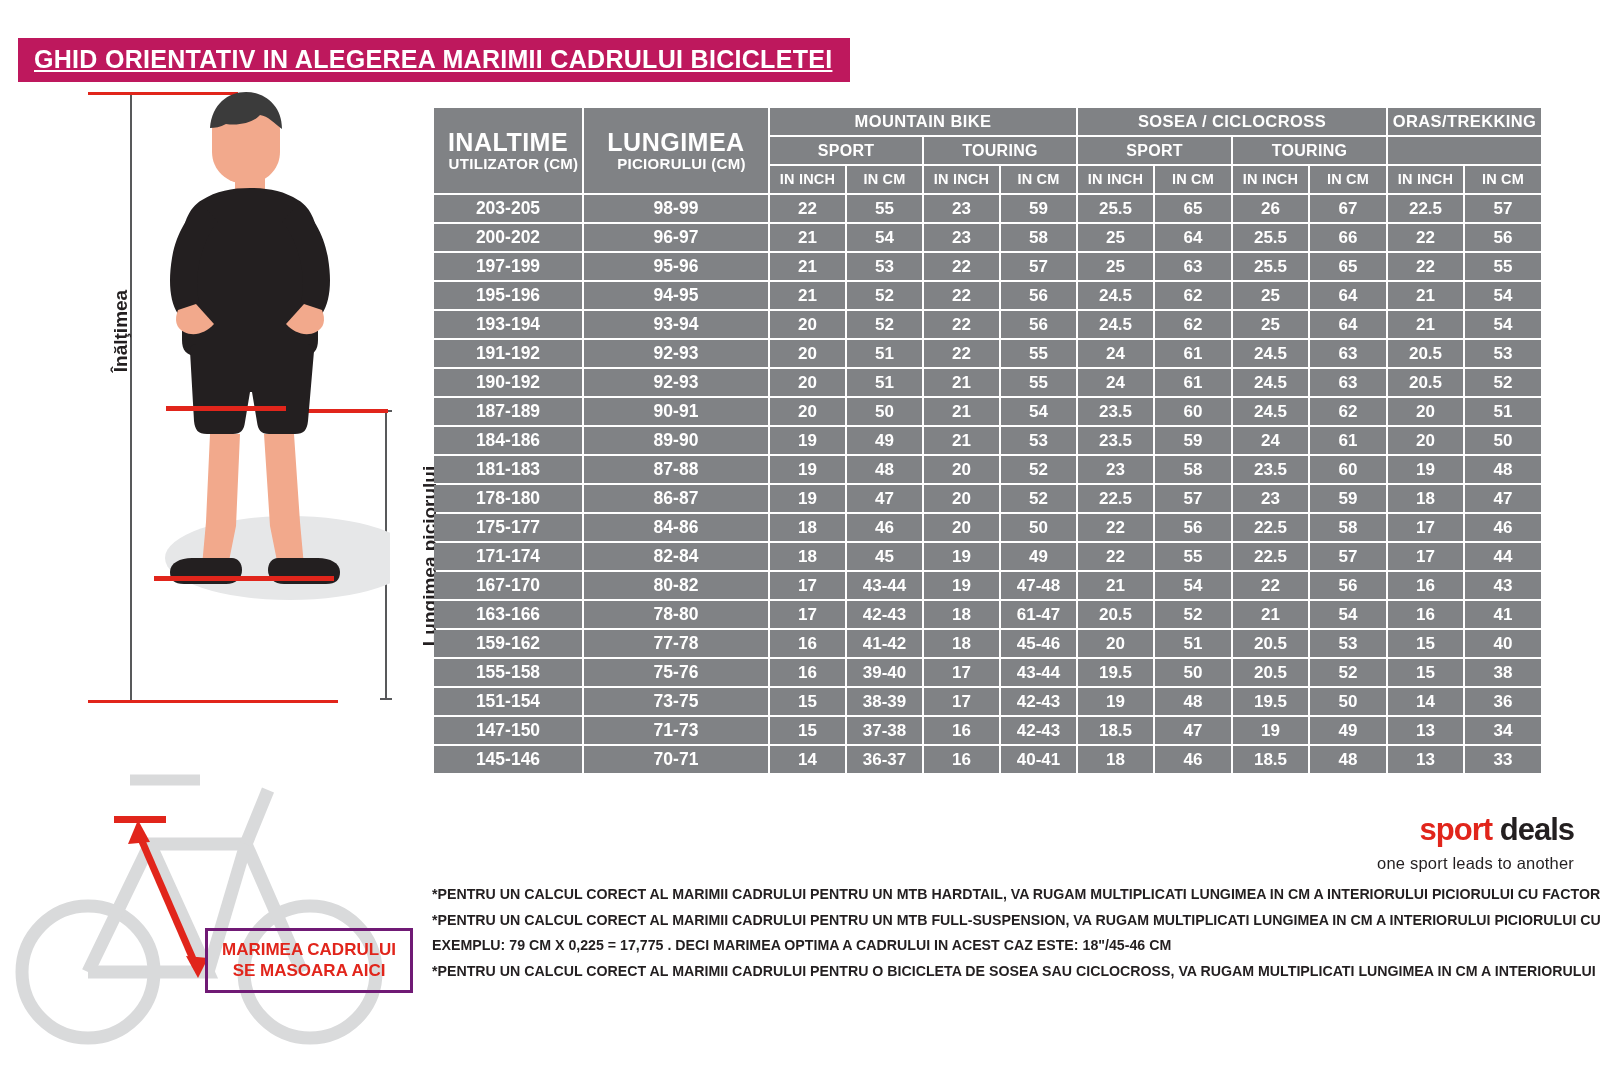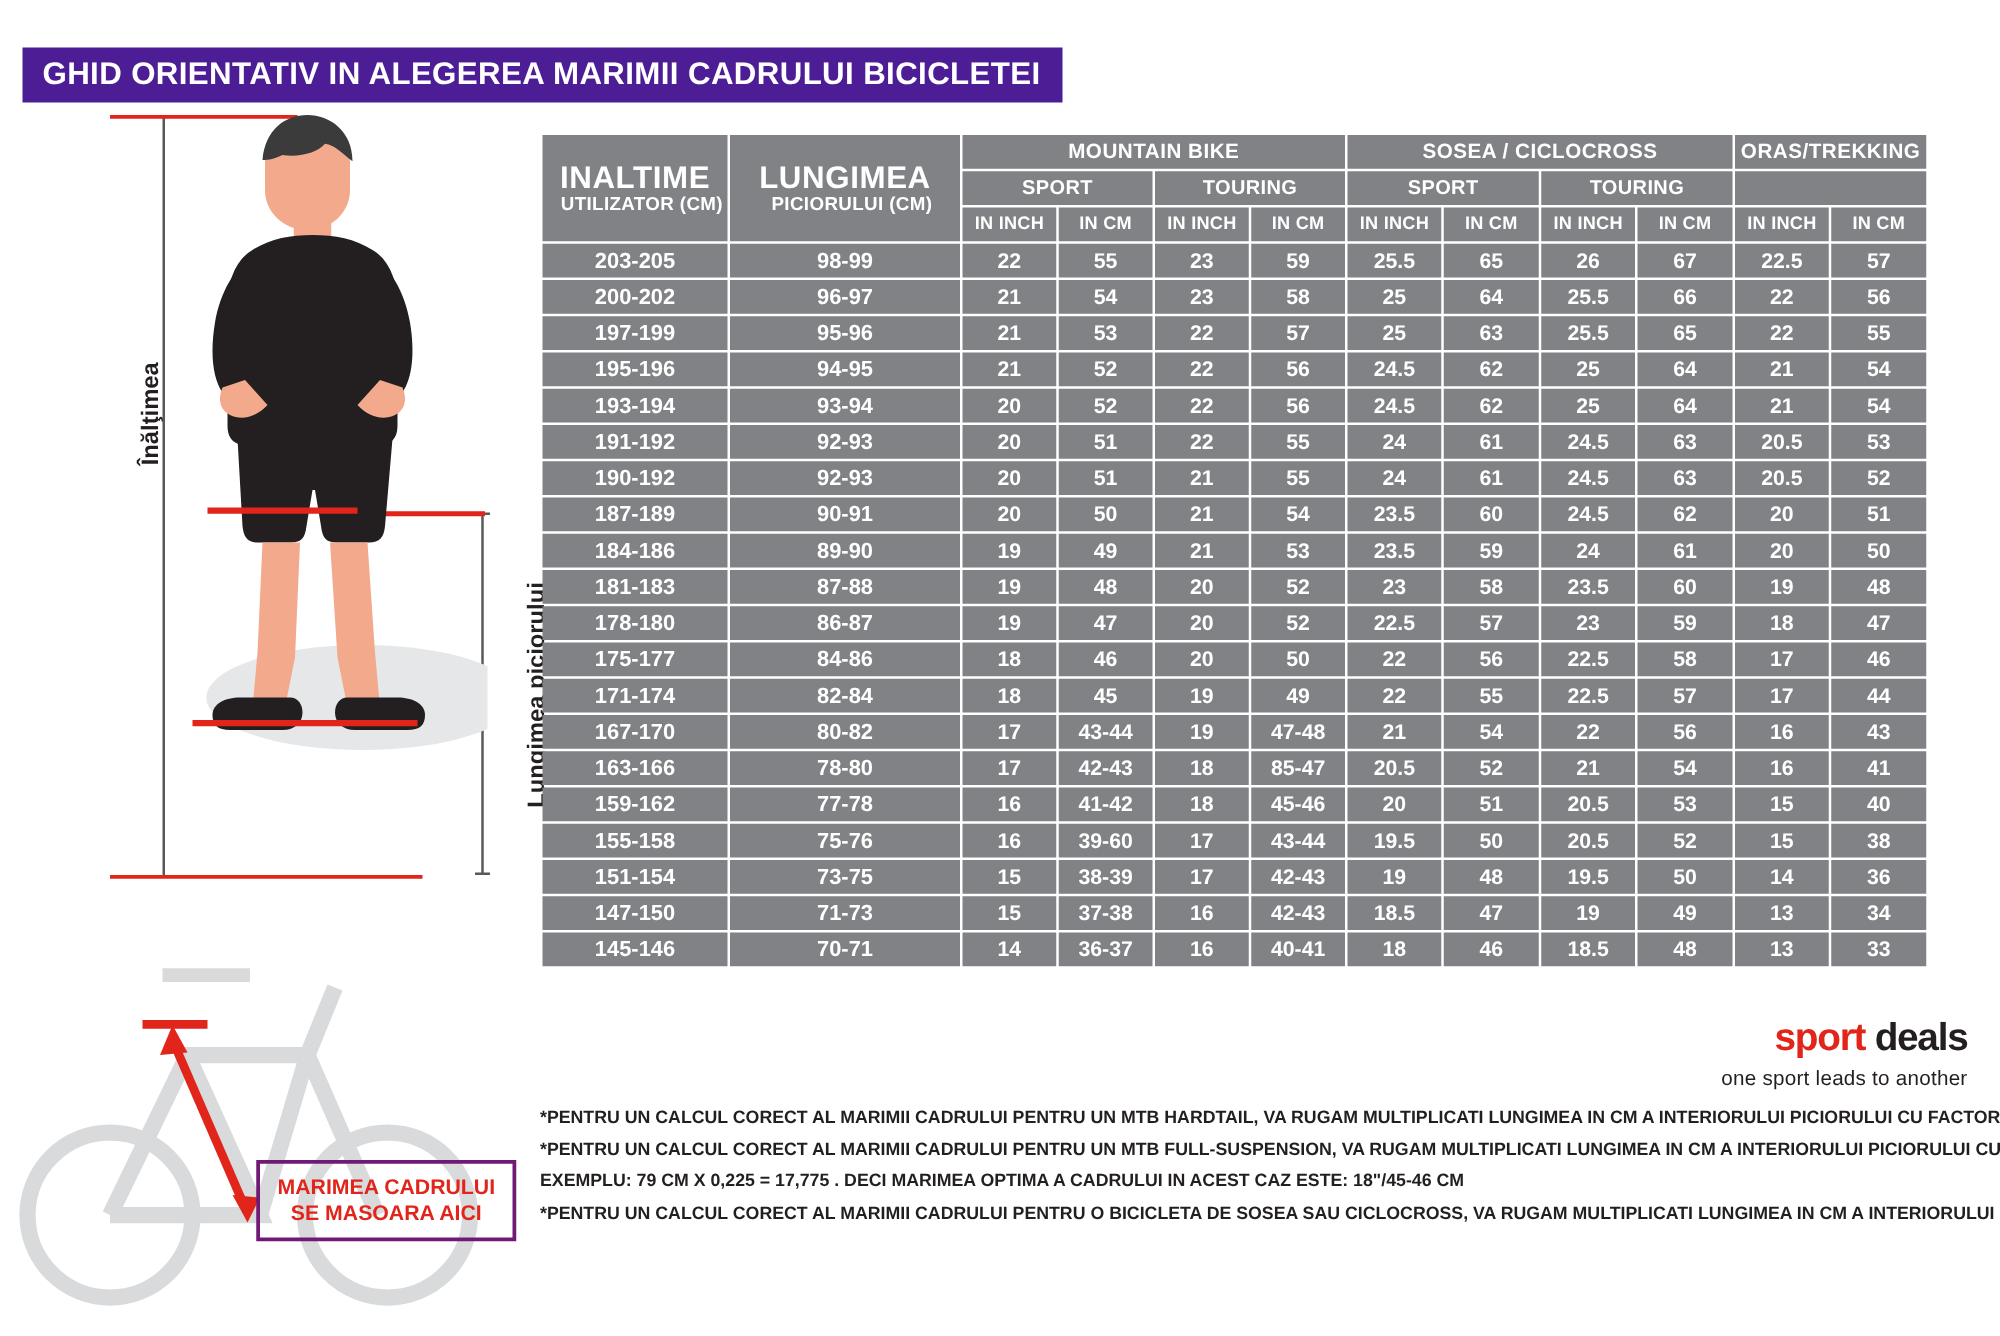--- a/index.html
+++ b/index.html
@@ -8,27 +8,28 @@
     width:1600px; height:1069px;
     background:#ffffff;
     font-family:"Liberation Sans", sans-serif;
     position:relative;
     overflow:hidden;
     color:#231f20;
   }
   
   .title-bar {
     position:absolute; left:18px; top:38px;
-    background:#4c1d95;
+    background:#be185d;
     color:#ffffff;
     font-size:25px;
     font-weight:bold;
     letter-spacing:0.3px;
     padding:7px 18px 8px 16px;
     white-space:nowrap;
+    text-decoration:underline;
   }
   
   .left-art { position:absolute; left:0; top:80px; width:420px; height:960px; }
 
   .man-wrap { position:absolute; left:40px; top:0px; width:380px; height:580px; }
 
   
   .v-axis {
     position:absolute; left:90px; top:12px; width:2px; height:610px;
     background:#58595b;
@@ -449,21 +450,21 @@
         <td>56</td>
         <td>16</td>
         <td>43</td>
       </tr>
       <tr>
         <td class="lead">163-166</td>
         <td class="lead">78-80</td>
         <td>17</td>
         <td>42-43</td>
         <td>18</td>
-        <td>85-47</td>
+        <td>61-47</td>
         <td>20.5</td>
         <td>52</td>
         <td>21</td>
         <td>54</td>
         <td>16</td>
         <td>41</td>
       </tr>
       <tr>
         <td class="lead">159-162</td>
         <td class="lead">77-78</td>
@@ -475,21 +476,21 @@
         <td>51</td>
         <td>20.5</td>
         <td>53</td>
         <td>15</td>
         <td>40</td>
       </tr>
       <tr>
         <td class="lead">155-158</td>
         <td class="lead">75-76</td>
         <td>16</td>
-        <td>39-60</td>
+        <td>39-40</td>
         <td>17</td>
         <td>43-44</td>
         <td>19.5</td>
         <td>50</td>
         <td>20.5</td>
         <td>52</td>
         <td>15</td>
         <td>38</td>
       </tr>
       <tr>

